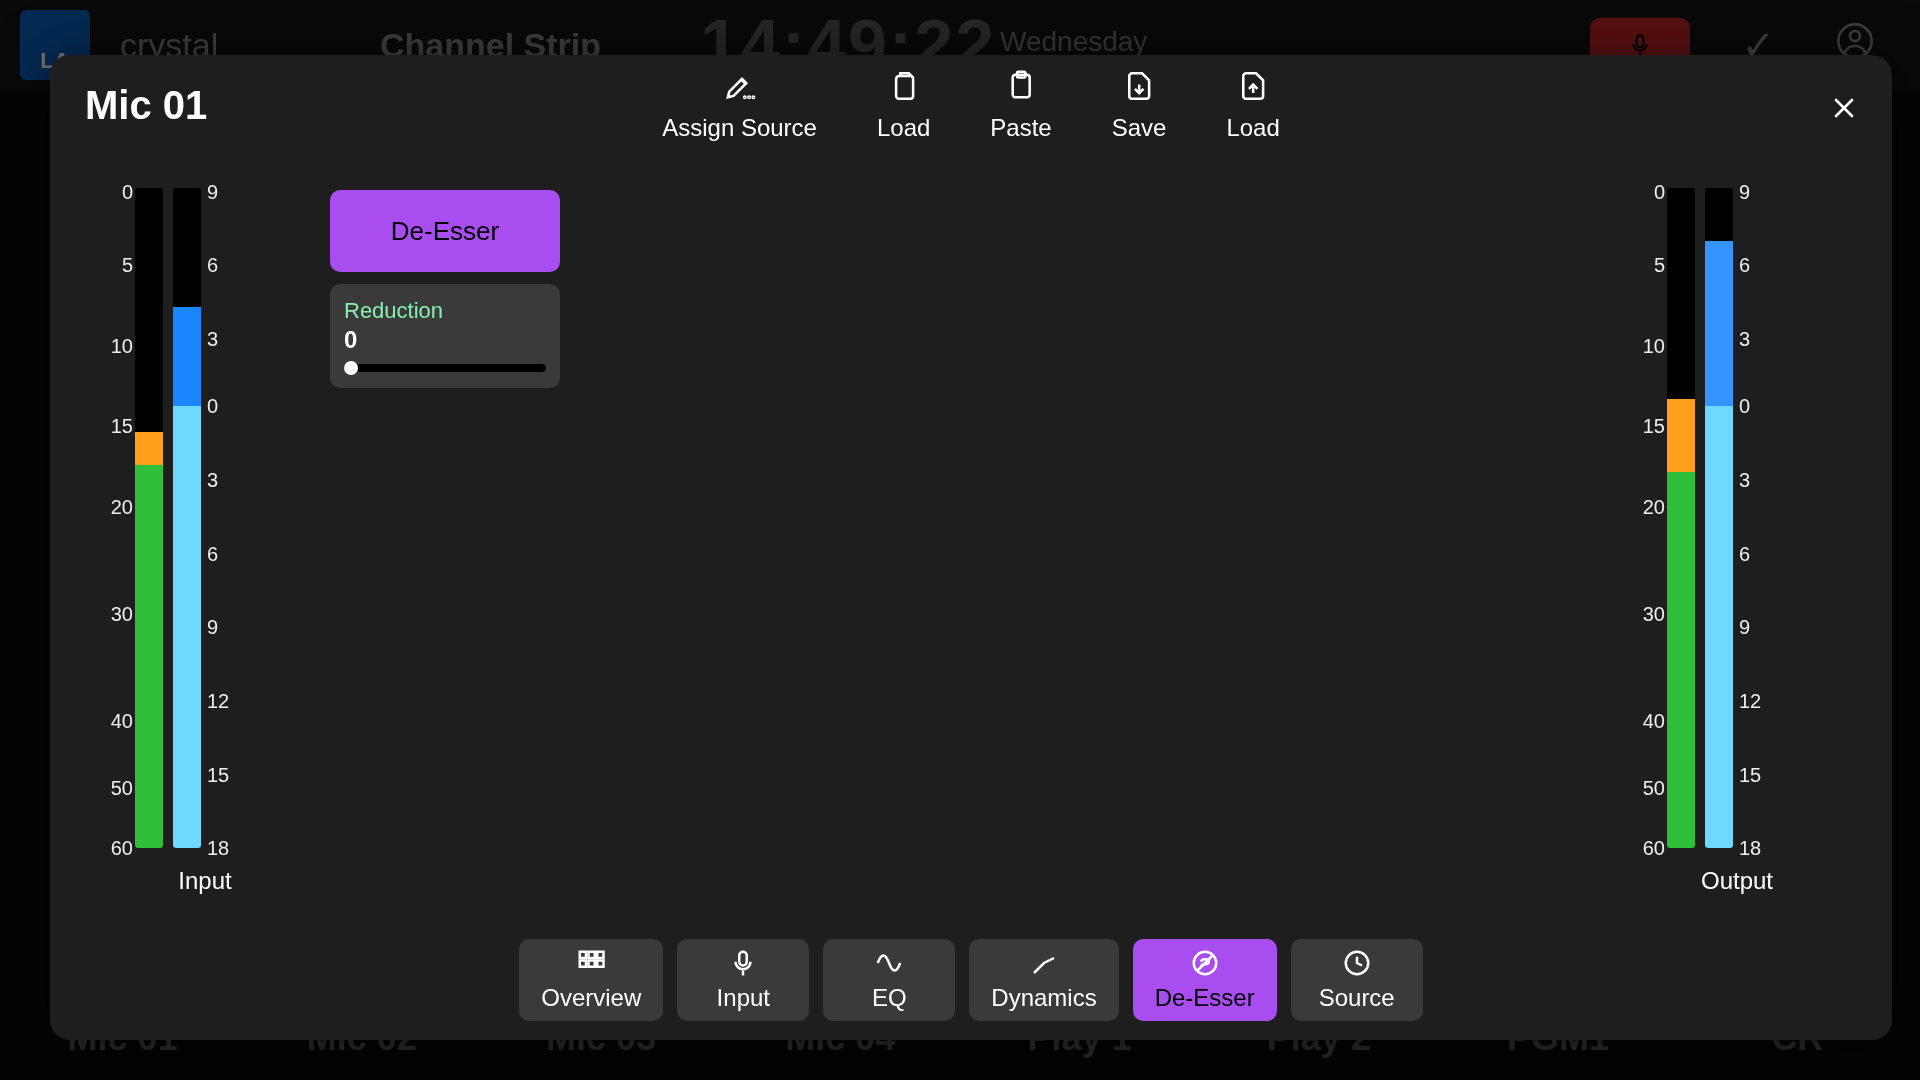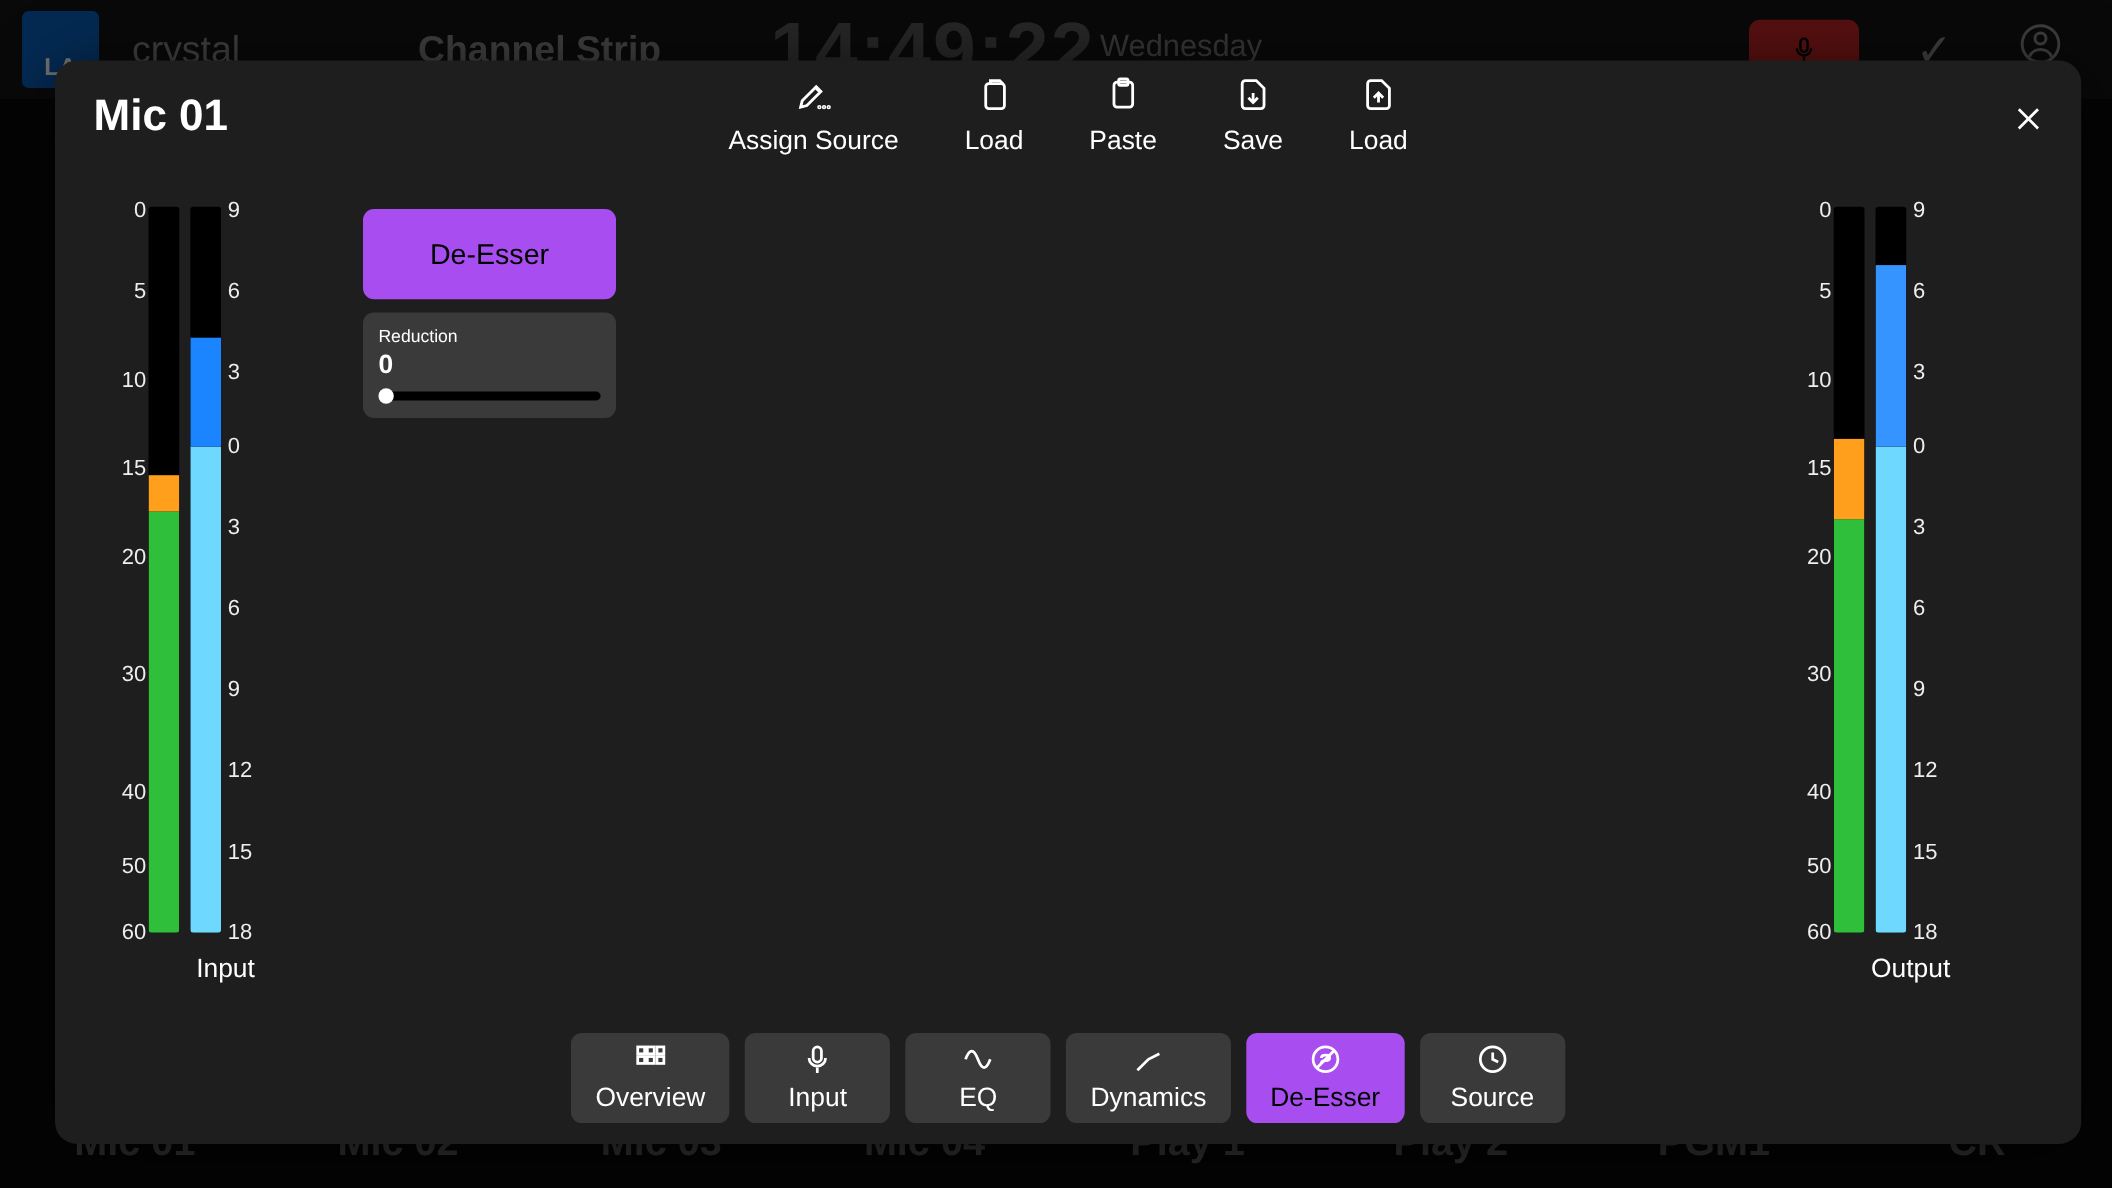--- a/index.html
+++ b/index.html
@@ -75,21 +75,21 @@
 .controls { position:absolute; left:280px; top:35px; width:230px; }
 .btn-purple {
   background:#a84df0; color:#000; border-radius:10px;
   height:82px; display:flex; align-items:center; justify-content:center;
   font-size:26px; font-weight:500; margin-bottom:12px; cursor:pointer;
 }
 .panel {
   background:#3a3a3a; border-radius:10px; padding:14px 14px 16px 14px;
   margin-bottom:12px;
 }
-.panel .p-label { font-size:16px; color:#ffffff; }
+.panel .p-label { font-size:22px; color:#86efac; }
 .panel .p-value { font-size:24px; font-weight:700; margin-top:2px; }
 .slider-track { height:8px; background:#000; border-radius:4px; margin-top:10px; position:relative; }
 .slider-thumb { position:absolute; left:0; top:50%; transform:translate(0,-50%); width:14px; height:14px; background:#fff; border-radius:50%; }
 .dots { display:flex; gap:8px; margin-top:10px; }
 .dots .dot { width:10px; height:10px; border-radius:50%; background:#666; }
 .dots .dot.active { background:#fff; }
 
 
 .modal-footer {
   height:105px;

